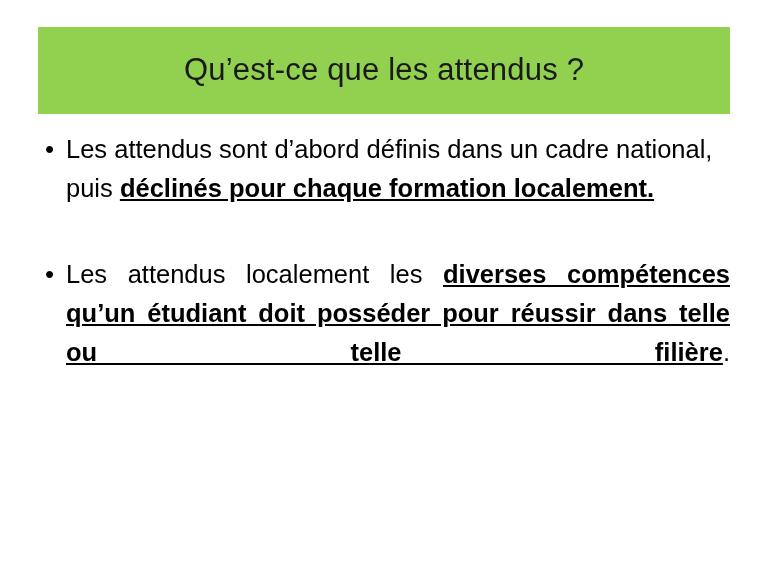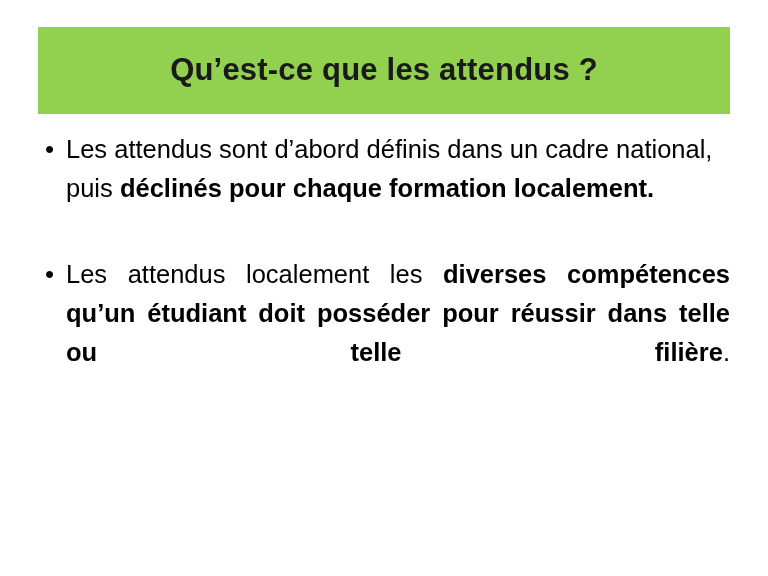--- a/index.html
+++ b/index.html
@@ -25,21 +25,21 @@
     top: 27px;
     width: 692px;
     height: 87px;
     background: #92d050;
     display: flex;
     align-items: center;
     justify-content: center;
   }
   .title-text {
     font-size: 31px;
-    font-weight: bold;
+    font-weight: normal;
     color: #1a1a1a;
     text-align: center;
     line-height: 1.1;
     letter-spacing: 0.2px;
   }
   .body-area {
     position: absolute;
     left: 40px;
     top: 130px;
     width: 690px;
@@ -74,20 +74,21 @@
     text-align: justify;
     text-justify: inter-word;
   }
   .para-2 .bullet-body::after {
     content: "";
     display: inline-block;
     width: 100%;
   }
   b {
     font-weight: bold;
+    text-decoration: underline;
   }
 </style>
 </head>
 <body>
 
 <div class="slide">
 
   <div class="title-band">
     <div class="title-text">Qu’est-ce que les attendus ?</div>
   </div>

